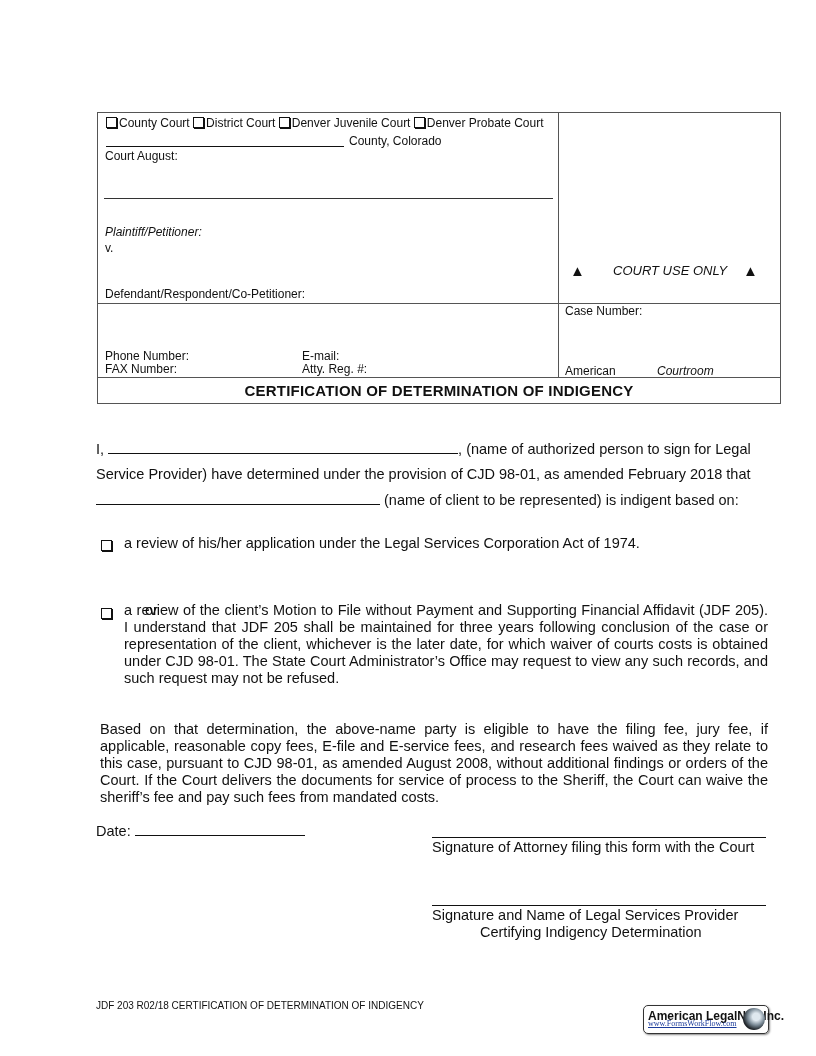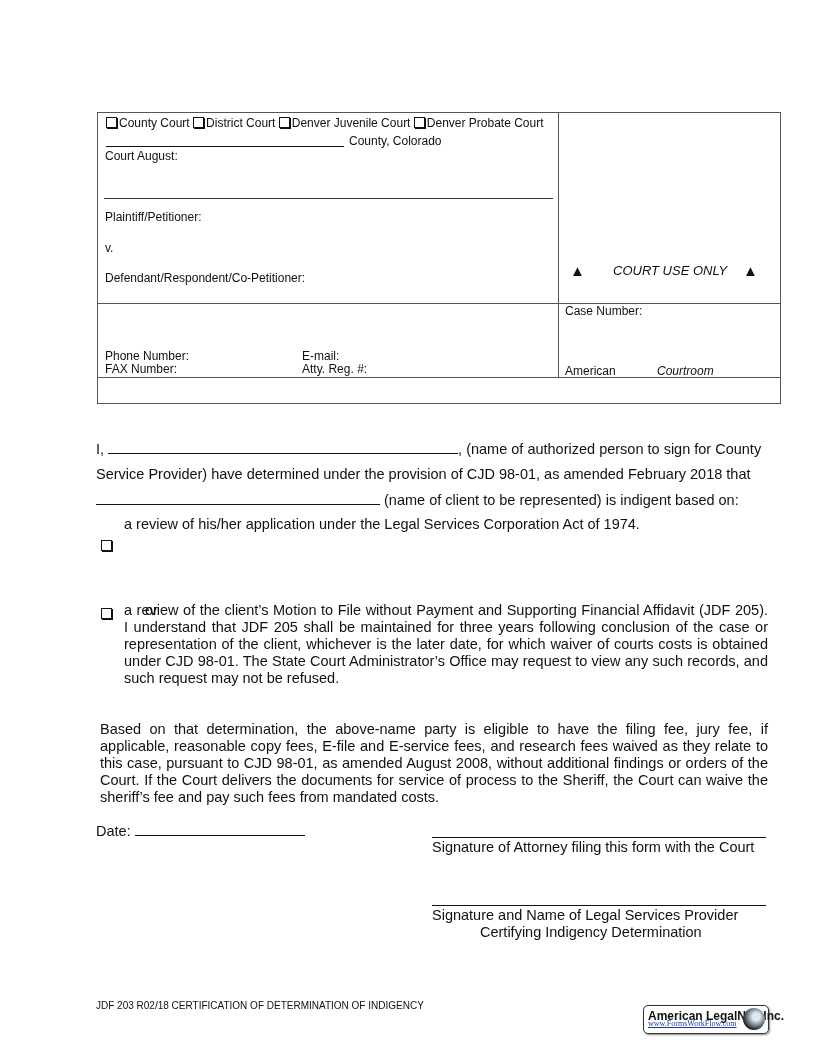--- a/index.html
+++ b/index.html
@@ -32,51 +32,52 @@
     <span><span class="cb"></span><span>District Court</span></span>
     <span><span class="cb"></span><span>Denver Juvenile Court</span></span>
     <span><span class="cb"></span><span>Denver Probate Court</span></span>
   </div>
 
   <div class="abs" style="left:8px; top:33px; width:238px; border-bottom:1px solid #111;"></div>
   <div class="abs small" style="left:251px; top:21px;">County, Colorado</div>
   <div class="abs small" style="left:7px; top:36px;">Court August:</div>
   <div class="abs" style="left:6px; top:85px; width:449px; border-bottom:1px solid #333;"></div>
 
-  <div class="abs small" style="left:7px; top:97px;">Plaintiff/Petitioner:</div>
+  <div class="abs small" style="left:7px; top:112px;font-style:italic;">Plaintiff/Petitioner:</div>
   <div class="abs small" style="left:7px; top:128px;">v.</div>
-  <div class="abs small" style="left:7px; top:158px;">Defendant/Respondent/Co-Petitioner:</div>
+  <div class="abs small" style="left:7px; top:174px;">Defendant/Respondent/Co-Petitioner:</div>
 
   <div class="abs tri" style="left:472px; top:149px;">▲</div>
   <div class="abs small" style="left:515px; top:151px; font-style:italic; font-size:13px;">COURT USE ONLY</div>
   <div class="abs tri" style="left:645px; top:149px;">▲</div>
 
   <div class="abs small" style="left:7px; top:236px;">Phone Number:</div>
   <div class="abs small" style="left:204px; top:236px;">E-mail:</div>
   <div class="abs small" style="left:7px; top:249px;">FAX Number:</div>
   <div class="abs small" style="left:204px; top:249px;">Atty. Reg. #:</div>
 
   <div class="abs small" style="left:467px; top:191px;">Case Number:</div>
   <div class="abs small" style="left:467px; top:251px;">American</div>
   <div class="abs small" style="left:559px; top:251px;font-style:italic;">Courtroom</div>
 
+  <div class="abs title" style="left:0; top:269px; width:682px;">CERTIFICATION OF DETERMINATION OF INDIGENCY</div>
 </div>
 
 <div class="abs body-text" style="left:96px; top:441px; white-space:nowrap;">
   <span>I,</span>
-  <span class="blank" style="width:350px;"></span><span>, (name of authorized person to sign for County</span>
+  <span class="blank" style="width:350px;"></span><span>, (name of authorized person to sign for Legal</span>
 </div>
 <div class="abs body-text" style="left:96px; top:466px; white-space:nowrap;">Service Provider) have determined under the provision of CJD 98-01, as amended February 2018 that</div>
 <div class="abs body-text" style="left:96px; top:492px; white-space:nowrap;">
   <span class="blank" style="width:284px;"></span>
   <span>(name of client to be represented) is indigent based on:</span>
 </div>
 
 <div class="abs" style="left:101px; top:536px;"><span class="cb"></span></div>
-<div class="abs body-text" style="left:124px; top:516px; white-space:nowrap;">a review of his/her application under the Legal Services Corporation Act of 1974.</div>
+<div class="abs body-text" style="left:124px; top:535px; white-space:nowrap;">a review of his/her application under the Legal Services Corporation Act of 1974.</div>
 
 <div class="abs body-text" style="left:145px; top:590px; font-weight:normal;margin-top:12px;">or</div>
 
 <div class="abs" style="left:101px; top:604px;"><span class="cb"></span></div>
 <div class="abs body-text justify" style="left:124px; top:602px; width:644px;">a review of the client’s Motion to File without Payment and Supporting Financial Affidavit (JDF 205).  I understand that JDF 205 shall be maintained for three years following conclusion of the case or representation of the client, whichever is the later date, for which waiver of courts costs is obtained under CJD 98-01.  The State Court Administrator’s Office may request to view any such records, and such request may not be refused.</div>
 
 <div class="abs body-text justify" style="left:100px; top:721px; width:668px;">Based on that determination, the above-name party is eligible to have the filing fee, jury fee, if applicable, reasonable copy fees, E-file and E-service fees, and research fees waived as they relate to this case, pursuant to CJD 98-01, as amended August 2008, without additional findings or orders of the Court.   If the Court delivers the documents for service of process to the Sheriff, the Court can waive the sheriff’s fee and pay such fees from mandated costs.</div>
 
 <div class="abs body-text" style="left:96px; top:823px; white-space:nowrap;">
   <span>Date:</span>

